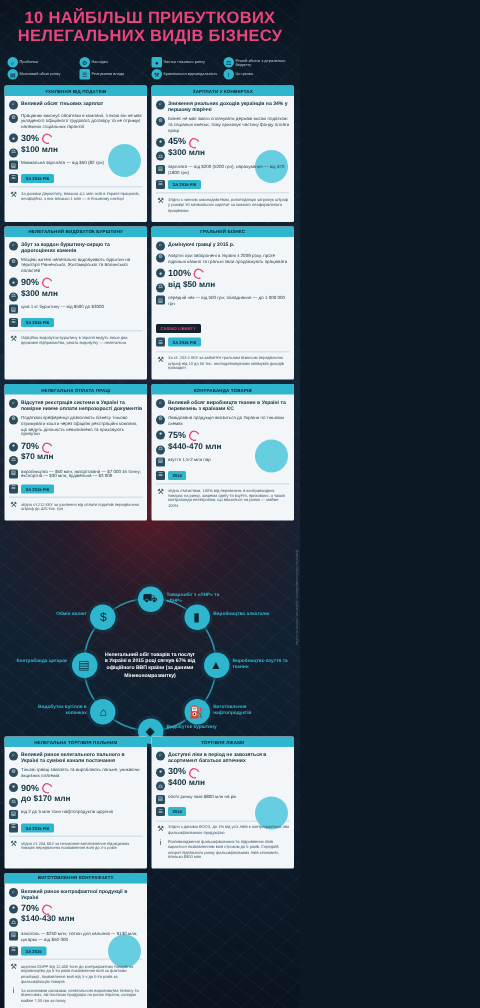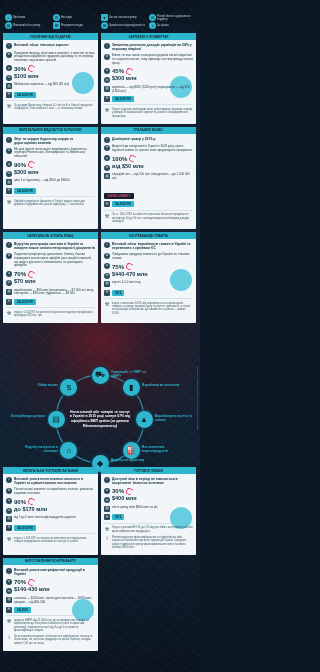--- a/index.html
+++ b/index.html
@@ -123,20 +123,22 @@
     transform-origin:right top; font-size:2.4px; color:#5d7684;
     white-space:nowrap;
   }
 </style>
 </head>
 <body>
 
 <div class="page">
 
   <div class="title-wrap">
+    <div class="title-line">10 НАЙБІЛЬШ ПРИБУТКОВИХ</div>
+    <div class="title-line">НЕЛЕГАЛЬНИХ ВИДІВ БІЗНЕСУ</div>
   </div>
 
   <div class="legend" id="legend-top">
       <div class="leg-item">
         <span class="leg-ic">⌕</span>
         <span class="leg-tx">Проблема</span>
       </div>
       <div class="leg-item">
         <span class="leg-ic">⚙</span>
         <span class="leg-tx">Наслідки</span>

